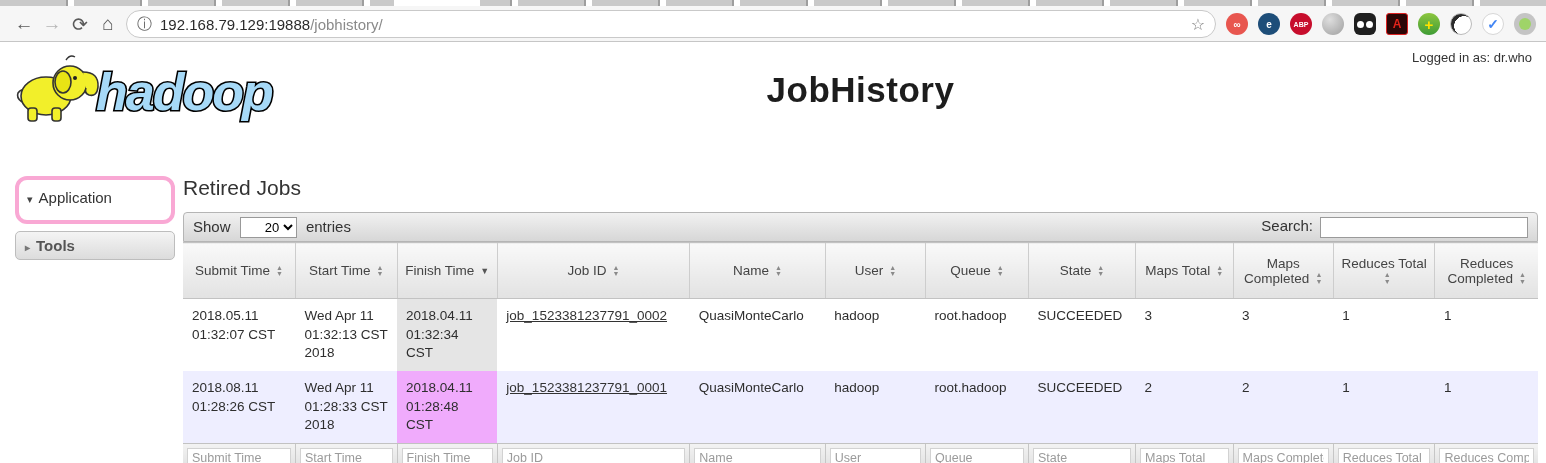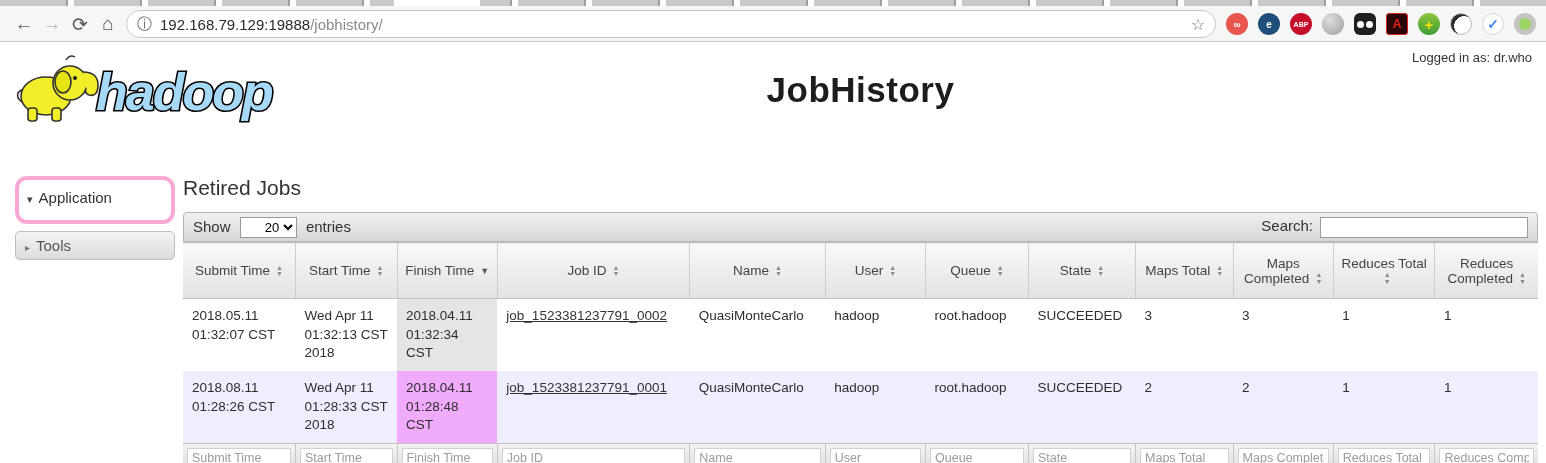--- a/index.html
+++ b/index.html
@@ -41,21 +41,21 @@
 
   
   .content { display:flex; padding:42px 8px 0 15px; }
   .sidebar { width:160px; margin-right:8px; flex:0 0 auto; }
   .app-panel { background:#fff; border:4px solid #f9a8d4; border-radius:12px; padding:5px 0 10px; }
   .panel-header { font-size:15px; color:#333; padding:4px 8px; cursor:pointer; }
   .panel-header .tri { font-size:11px; color:#444; margin-right:6px; }
   .app-links { list-style:none; padding-left:27px; margin-top:2px; }
   .app-links li { line-height:18px; }
   .app-links a { font-size:13.5px; color:#333; text-decoration:underline; cursor:pointer; }
-  .tools-bar { margin-top:7px; background:linear-gradient(#f4f4f4,#dcdcdc); border:1px solid #bdbdbd; border-radius:5px; padding:5px 9px; font-size:15px; color:#555; cursor:pointer; }
+  .tools-bar { margin-top:7px; background:linear-gradient(#f4f4f4,#dcdcdc); border:1px solid #bdbdbd; border-radius:5px; padding:5px 9px; font-size:15px; color:#555; cursor:pointer;font-weight:bold; }
   .tools-bar .tri { font-size:10px; color:#777; margin-right:6px; }
 
   .main { flex:1 1 auto; }
   .main h2 { font-size:21px; font-weight:400; color:#333; margin:0 0 12px 0; }
 
   
   .dt-toolbar { background:linear-gradient(#f1f1f1,#d7d7d7); border:1px solid #b5b5b5; border-radius:4px 4px 0 0; height:30px; display:flex; align-items:center; padding:0 9px; font-size:15px; color:#333; }
   .dt-length select { margin:12px 5px; font-size:13px; height:21px; background:#fff; border:1px solid #999;padding-left:20px; }
   .dt-search { margin-left:auto; display:flex; align-items:flex-start; }
   .dt-search input { margin-left:7px; width:208px; height:21px; border:1px solid #9a9a9a; font-size:13px; padding:0 4px; background:#fff; }

